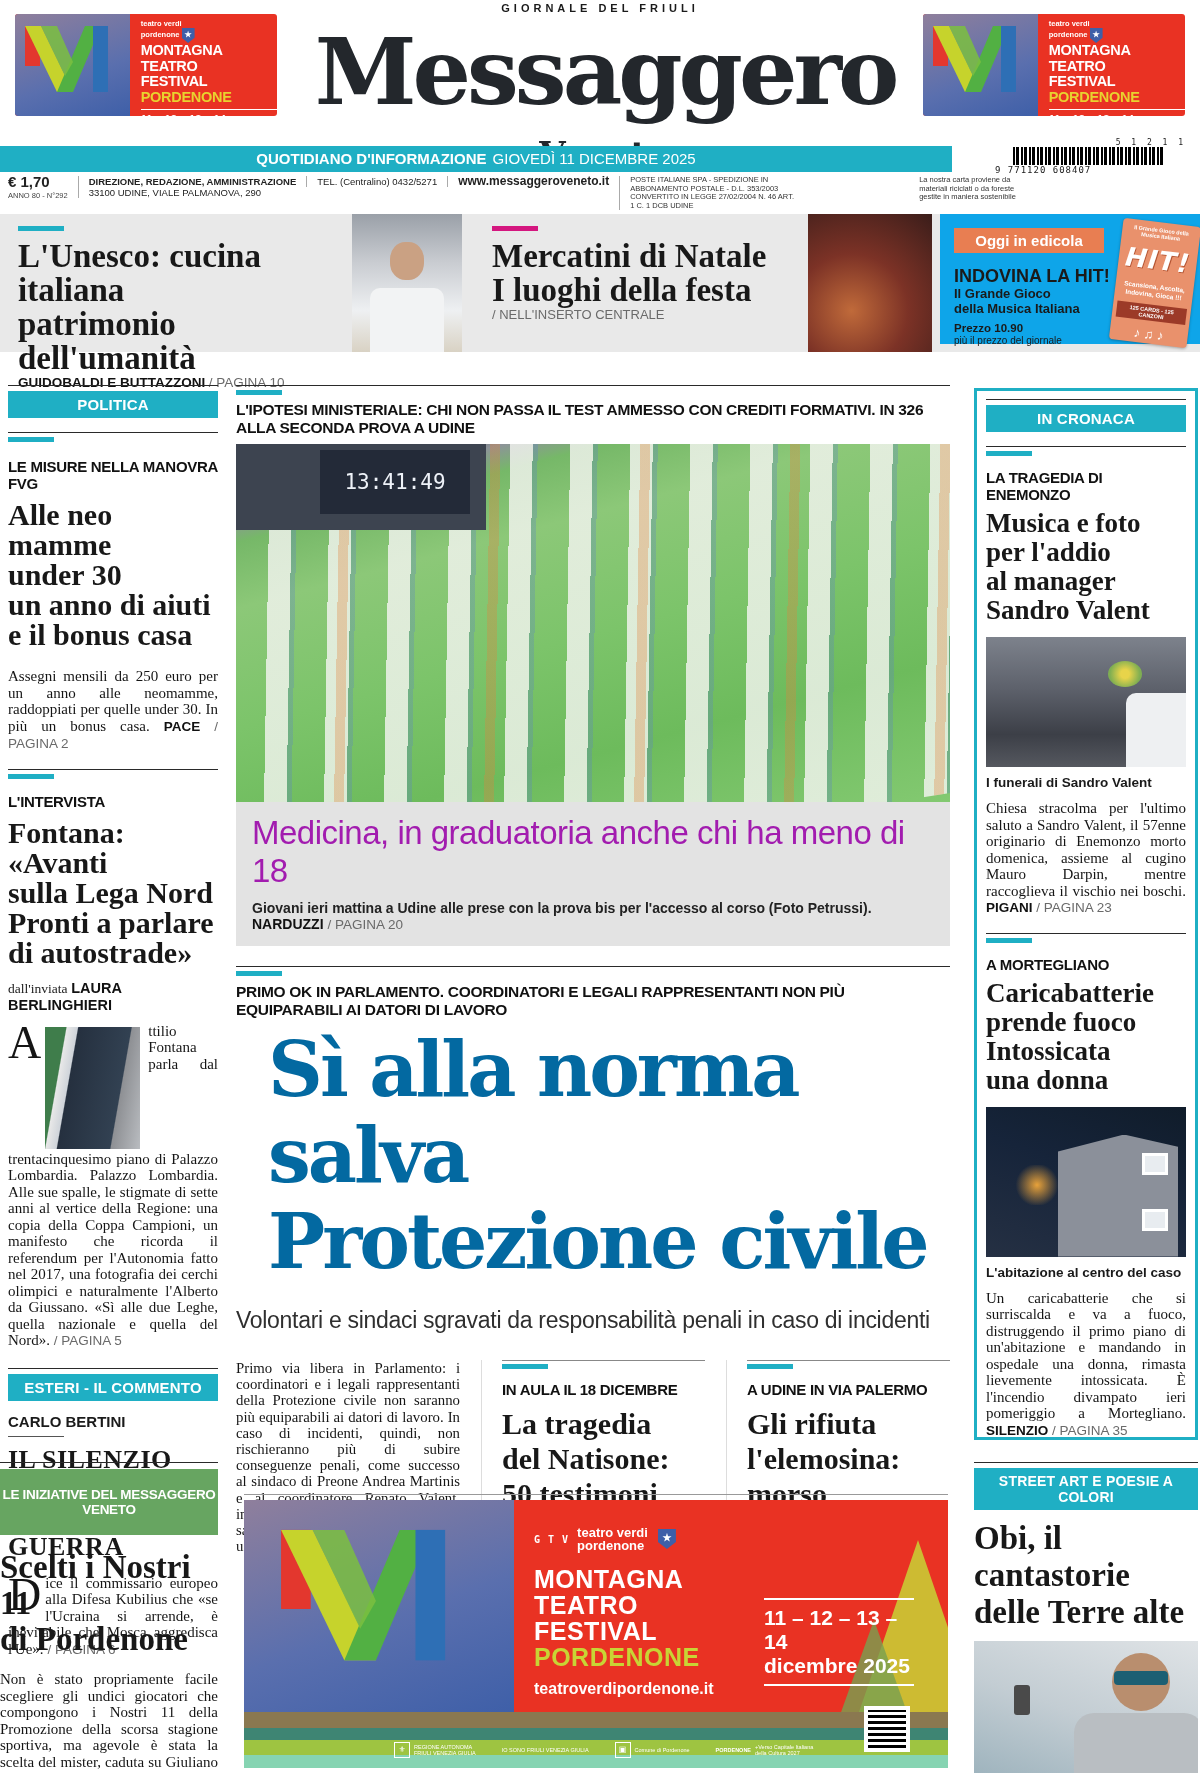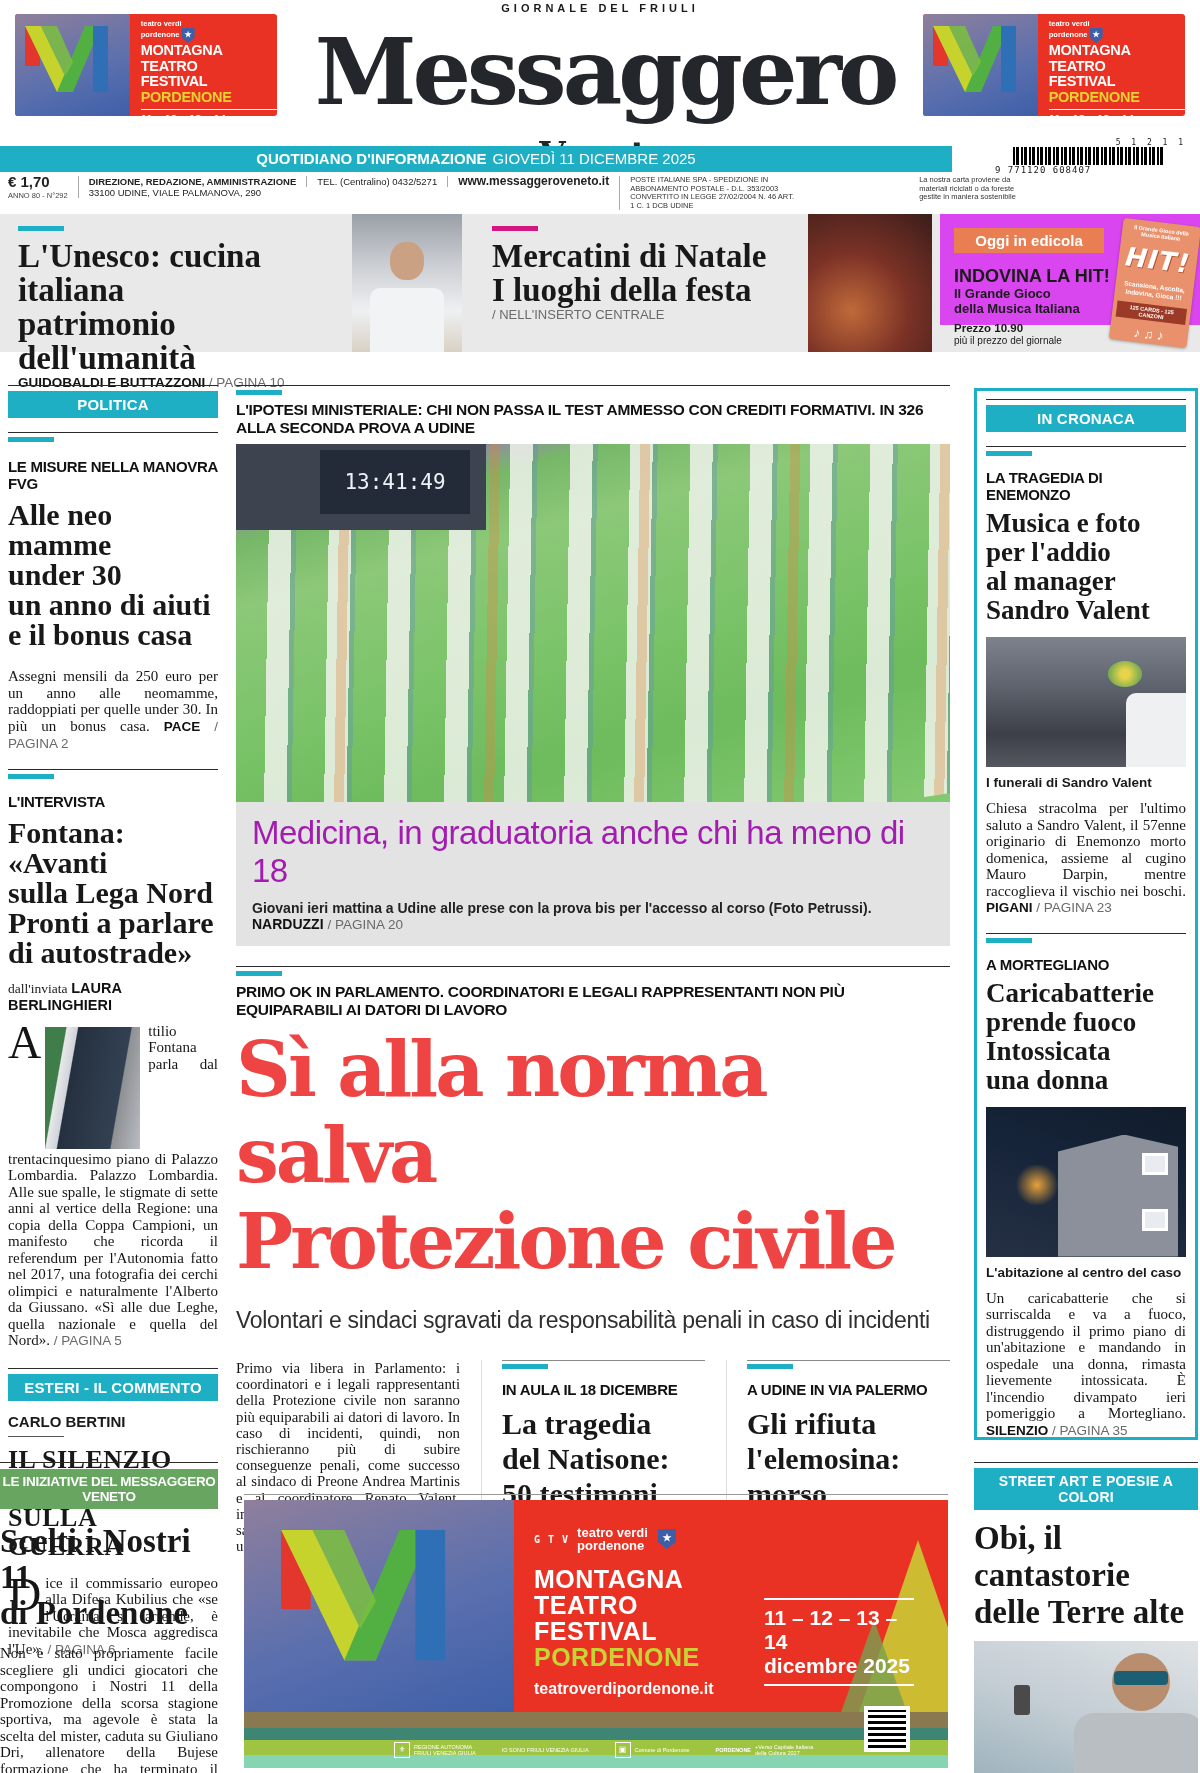--- a/index.html
+++ b/index.html
@@ -74,21 +74,21 @@
   .ts-story1 { position:absolute; left:18px; top:12px; width:330px; }
   .ts-head   { font-family:"Liberation Serif", serif; font-weight:700; font-size:33px; line-height:34px; color:#181818; }
   .ts-byline { margin-top:0; font-size:13px; }
   .ts-photo1 { position:absolute; left:352px; top:0; width:110px; height:138px;
                background:linear-gradient(180deg,#9aa0a8 0%,#c9ccd1 35%,#eef0f2 70%,#d9d2c4 100%); }
   .chef-coat { position:absolute; left:18px; bottom:0; width:74px; height:64px; background:#f2f3f4; border-radius:10px 10px 0 0; }
   .chef-head { position:absolute; left:38px; top:28px; width:34px; height:38px; background:#caa183; border-radius:45%; }
   .ts-story2 { position:absolute; left:492px; top:12px; width:310px; }
   .ts-photo2 { position:absolute; left:808px; top:0; width:124px; height:138px;
                background:radial-gradient(circle at 35% 70%, #c06a3a 0%, #7c3226 45%, #3a1d1a 100%); }
-  .edicola { position:absolute; left:940px; top:0; width:260px; height:111px; background:#d946ef; }
+  .edicola { position:absolute; left:940px; top:0; width:260px; height:130px; background:#0ea5e9; }
   .ed-label { position:absolute; left:14px; top:14px; width:150px; background:#e87e52; color:#fff;
               font-weight:800; font-size:15px; text-align:center; padding:4px 0; }
   .ed-title { position:absolute; left:14px; top:52px; font-weight:800; font-size:18px; }
   .ed-sub   { position:absolute; left:14px; top:72px; font-weight:700; font-size:13px; line-height:15px; }
   .ed-price { position:absolute; left:14px; top:108px; font-weight:800; font-size:11.5px; }
   .ed-note  { position:absolute; left:14px; top:121px; font-size:10px;text-align:right; }
   .hit-card { position:absolute; right:6px; top:8px; width:78px; height:122px; background:#e9916c;
               transform:rotate(7deg); border-radius:4px; color:#fff; padding:5px 4px; box-shadow:0 1px 3px rgba(0,0,0,.3);}
   .hit-top  { font-size:5.5px; font-weight:700; text-align:center; }
   .hit-big  { font-family:"DejaVu Sans", sans-serif; font-weight:900; font-size:26px; font-style:italic;
@@ -124,21 +124,21 @@
   .mp-board { position:absolute; left:0; top:0; width:250px; height:86px; background:#3d4450; }
   .mp-screen { position:absolute; left:84px; top:6px; width:150px; height:64px; background:#232a38;
                color:#eef2f8; font-family:"DejaVu Sans Mono", monospace; font-size:21px;
                display:flex; align-items:center; justify-content:center; }
   .caption-band { margin-top:0; background:#e3e3e3; padding:12px 16px 14px; }
   .cap-title { font-size:33px; font-weight:400; color:#a21caf; letter-spacing:-0.5px; }
   .cap-sub { margin-top:10px; font-size:14px; font-weight:600; color:#222; }
 
   .main-kicker { margin-top:7px; font-size:15.5px; }
   .main-head { font-family:"DejaVu Serif", serif; font-weight:900; font-size:76px;
-               line-height:86px; letter-spacing:-3px; color:#ef4444; margin-top:8px; }
+               line-height:86px; letter-spacing:-3px; color:#0369a1; margin-top:8px;margin-left:32px; }
   .main-sub { margin-top:22px; font-size:23px; font-weight:400; color:#2f2f2f; letter-spacing:-0.3px; }
   .cc-cols { display:flex; margin-top:26px; }
   .cc-col { width:224px; }
   .cc-col + .cc-col { margin-left:21px; }
   .cc-col .bodytx { font-size:14.8px; line-height:16.2px; }
   .sub-head { font-size:30px; line-height:35px; margin-top:8px; }
   .sub-pageref { margin-top:14px; }
 
   .rc-head { font-size:27px; line-height:29px; margin-top:6px; }
   .rc-photo1 { margin-top:12px; width:100%; height:130px;
@@ -152,21 +152,21 @@
       clip-path:polygon(0 14%,55% 0,100% 10%,100% 100%,0 100%); }
   .rc-win { position:absolute; width:26px; height:22px; background:#e8ecf0; border:3px solid #fff; }
   .rc-lamp { position:absolute; left:28px; top:58px; width:46px; height:40px;
       background:radial-gradient(circle,#e8a23a 0%,rgba(232,162,58,0) 70%); }
   .rc-caption { margin-top:8px; font-weight:700; font-size:13.5px; }
   .rc-body { margin-top:10px; }
 
   
   .bottom-left { position:absolute; left:0; top:1462px; width:218px; }
   .green-bar { background:#67a561; color:#fff; font-weight:800; font-size:13.5px;
-               text-align:center; padding:5px 0; margin-top:6px; letter-spacing:-0.3px;}
+               text-align:center; padding:18px 0; margin-top:6px; letter-spacing:-0.3px;}
   .bl-head { font-size:33px; line-height:36px; margin-top:14px; }
   .bl-body { margin-top:14px; }
 
   .bottom-right { position:absolute; left:974px; top:1462px; width:224px; }
   .br-head { font-size:33px; line-height:37px; margin-top:10px; }
   .br-photo { margin-top:10px; width:100%; height:132px; position:relative; overflow:hidden;
       background:linear-gradient(200deg,#dfe3e6 0%,#c3cdd3 55%,#9fb4be 100%); }
   .artist-head { position:absolute; right:28px; top:12px; width:58px; height:58px; background:#b98e6e; border-radius:50%;}
   .artist-glasses { position:absolute; right:30px; top:30px; width:54px; height:14px; background:#1c5f73; border-radius:4px;}
   .artist-body { position:absolute; right:-6px; bottom:-10px; width:130px; height:70px; background:#b9bec2; border-radius:20px 20px 0 0;}

